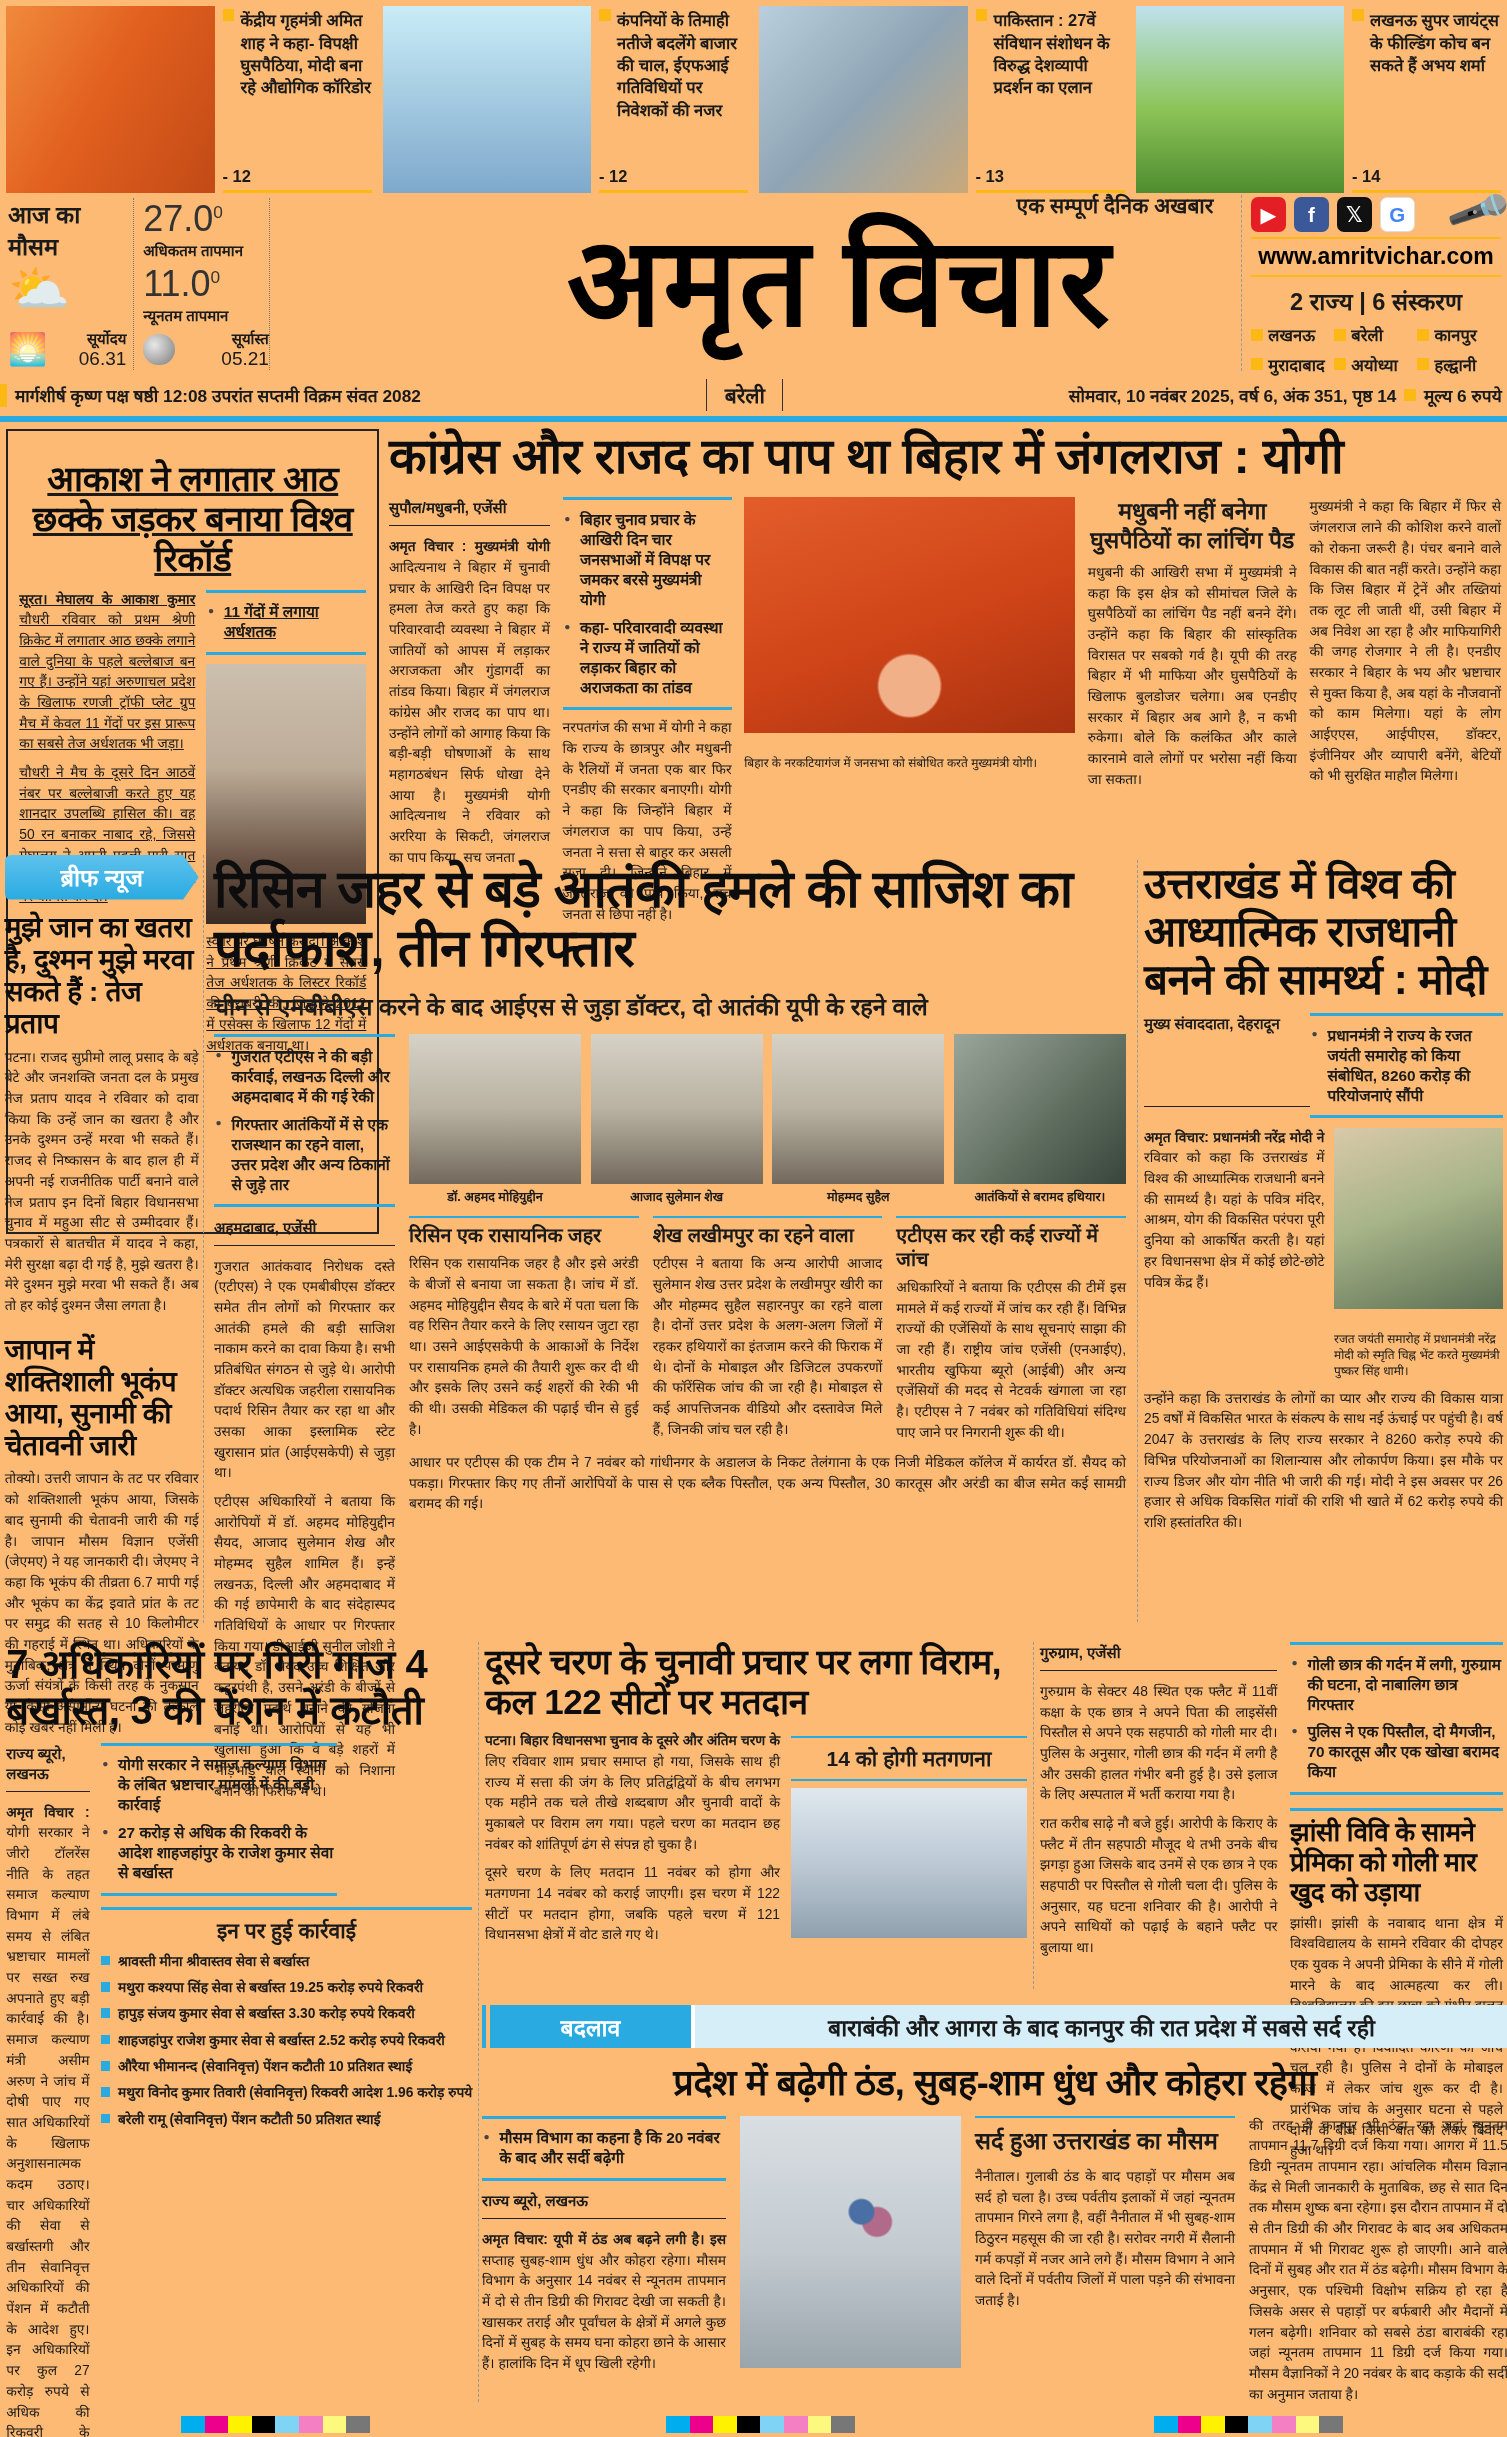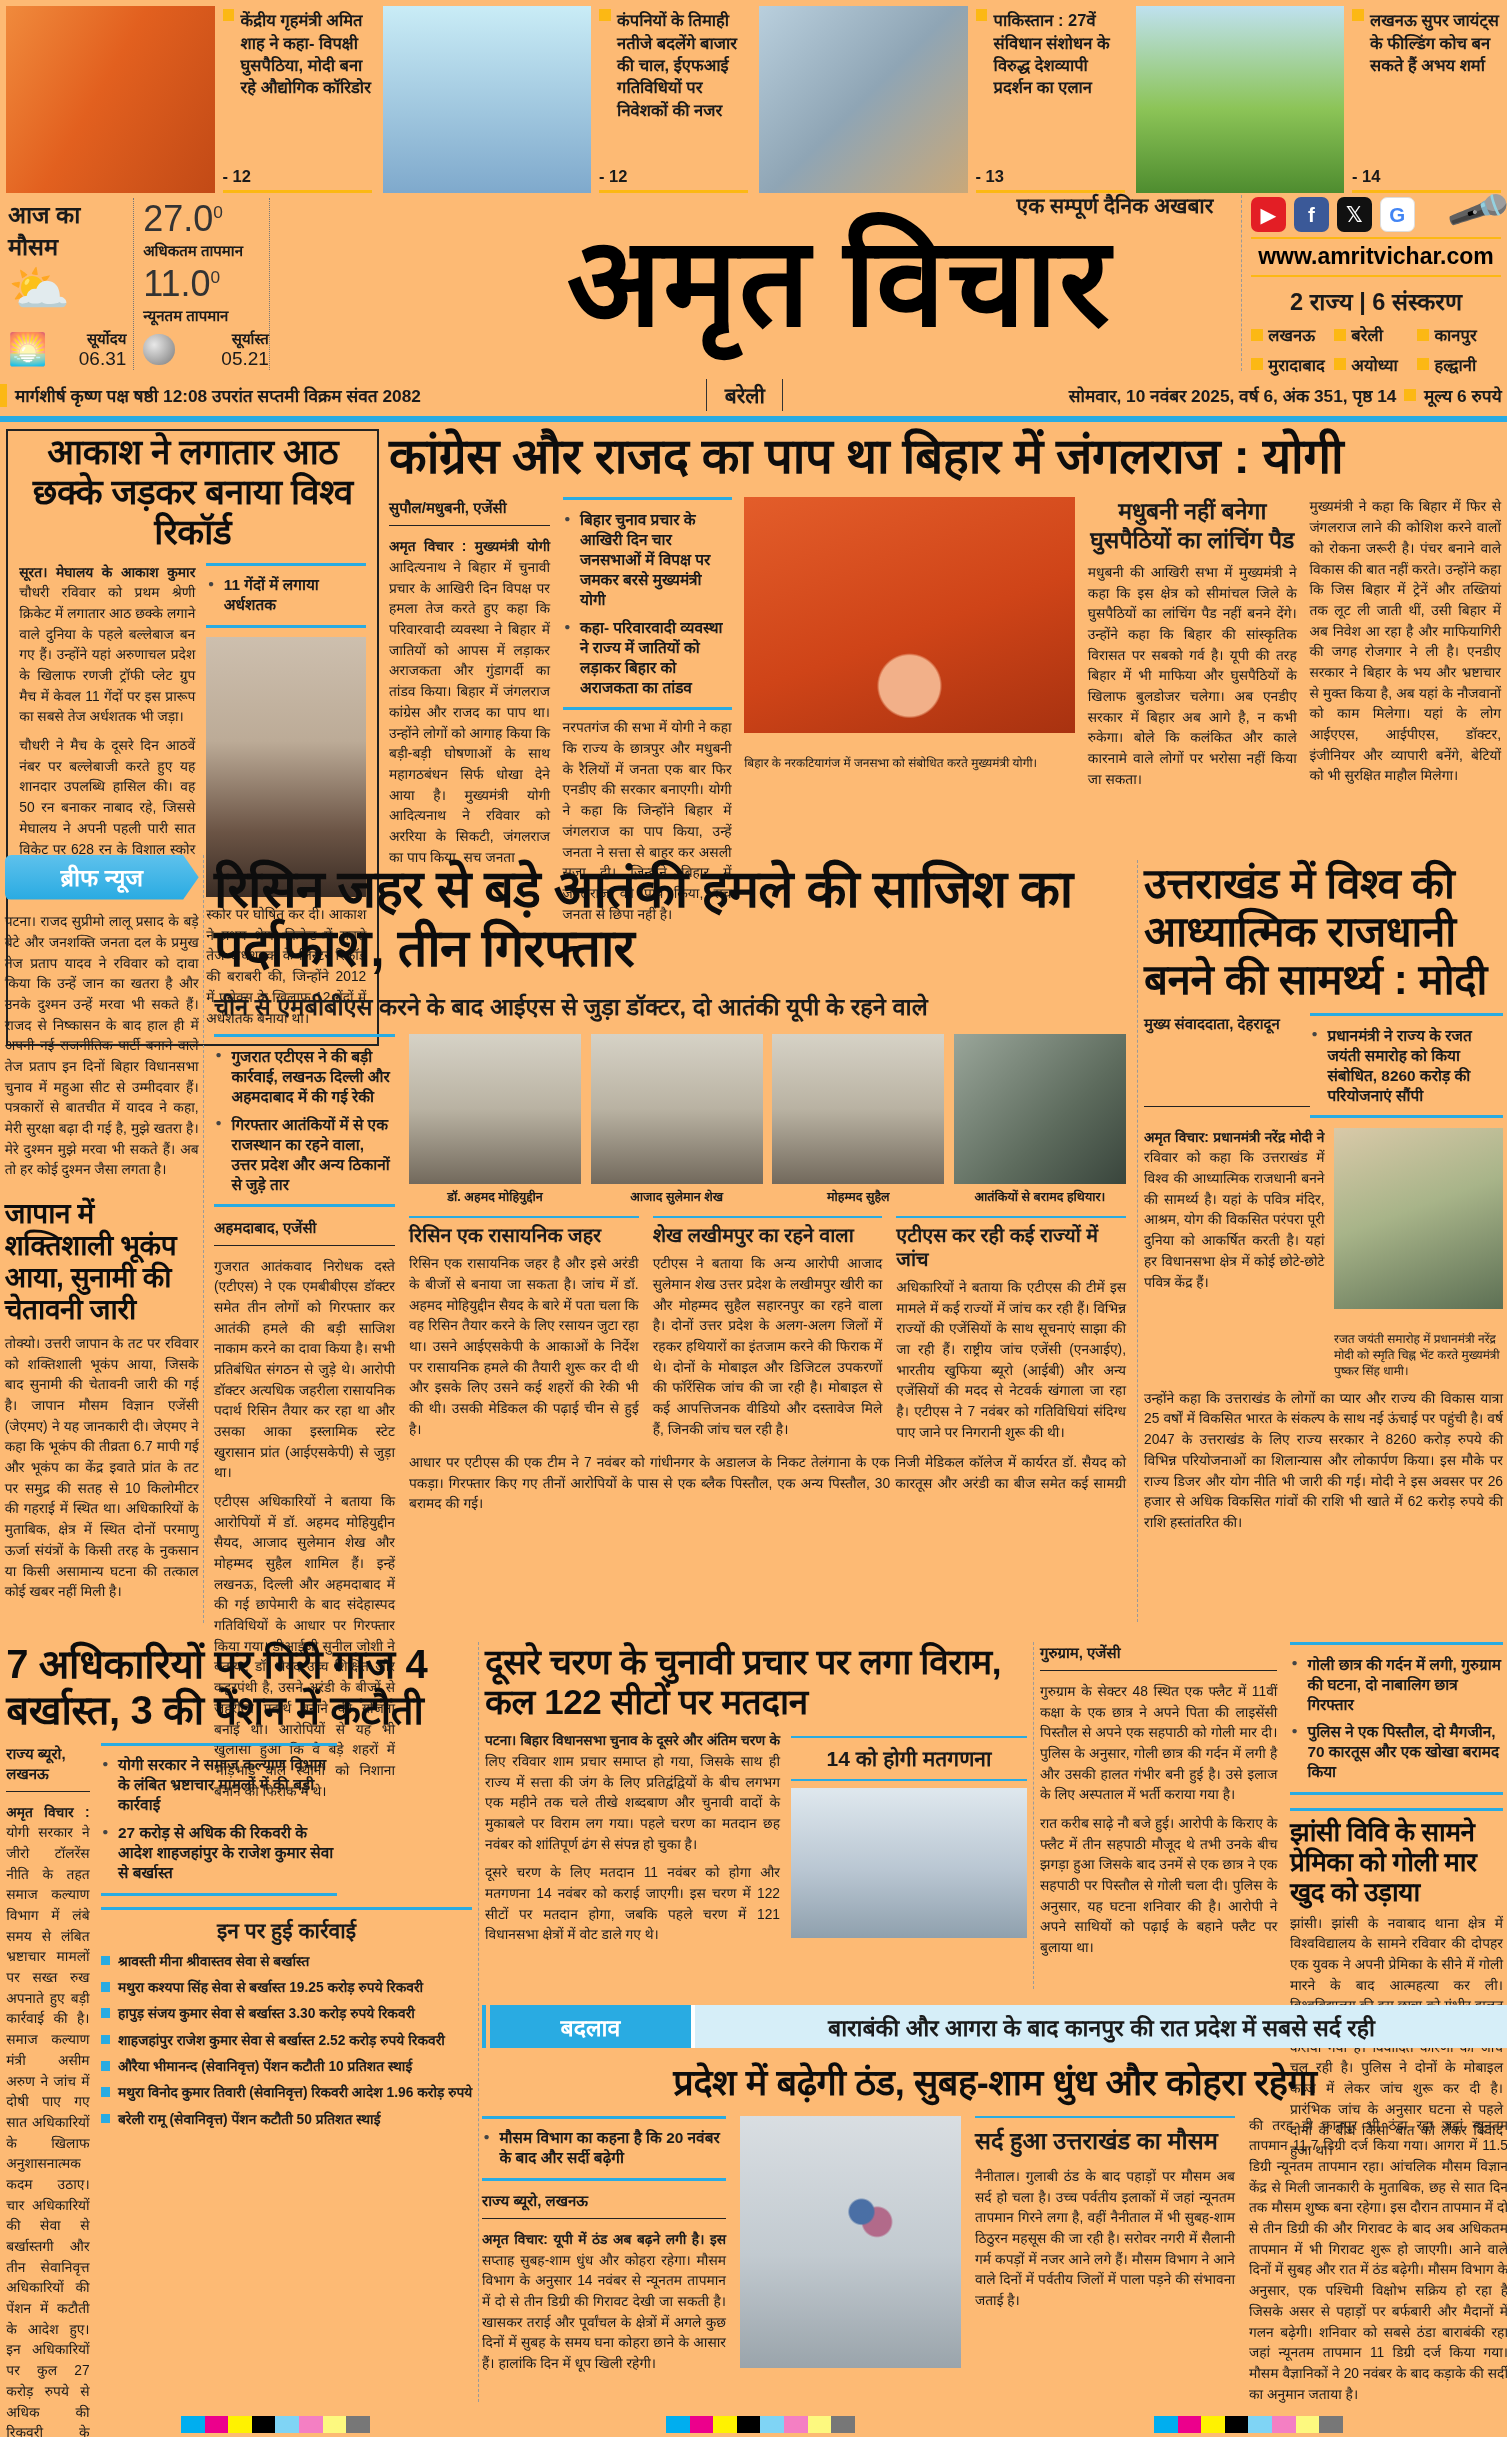--- a/index.html
+++ b/index.html
@@ -65,21 +65,21 @@
   .ed-item { display:flex; align-items:center; gap:5.5px; font-weight:bold; font-size:16.5px; }
 
   
   .dateline { position:absolute; top:377px; left:0; width:1508px; height:36px; display:flex; align-items:center; font-weight:bold; font-size:17.3px; }
   .dl-left { border-left:7px solid #fcb814; padding-left:7.9px; }
   .dl-city { margin:0 auto; font-size:21px; border-left:1.6px solid #333; border-right:1.6px solid #333; padding:1.6px 17.3px; }
   .dl-right { display:flex; align-items:center; gap:7.9px; padding-right:6.3px; }
   .cyan-rule { position:absolute; left:0; width:1508px; height:5.5px; background:#29abe2; }
 
   
-  .akash { position:absolute; top:429px; left:6.3px; width:373px; height:617px; border:2.4px solid #222; padding:1px 11px; }
+  .akash { position:absolute; top:429px; left:6.3px; width:373px; height:805px; border:2.4px solid #222; padding:28px 11px;text-decoration:underline; }
   .akash .hl { font-size:35px; text-align:center; margin-bottom:11px; }
   .ak-cols { display:flex; gap:11px; }
   .ak-left { flex:1.1; }
   .ak-right { flex:1; }
   .ak-photo { height:260px; background:linear-gradient(180deg,#cdbfae 0%,#bcab97 40%,#6b5445 75%, #3a2c24 100%); margin-top:9.5px; }
 
   
   .yogi { position:absolute; top:429px; left:389px; width:1112px; }
   .yogi .hl { font-size:49px; margin-bottom:12.6px; }
   .yg-cols { display:flex; gap:12.6px; }
@@ -337,20 +337,21 @@
         <p class="body-txt">मधुबनी की आखिरी सभा में मुख्यमंत्री ने कहा कि इस क्षेत्र को सीमांचल जिले के घुसपैठियों का लांचिंग पैड नहीं बनने देंगे। उन्होंने कहा कि बिहार की सांस्कृतिक विरासत पर सबको गर्व है। यूपी की तरह बिहार में भी माफिया और घुसपैठियों के खिलाफ बुलडोजर चलेगा। अब एनडीए सरकार में बिहार अब आगे है, न कभी रुकेगा। बोले कि कलंकित और काले कारनामे वाले लोगों पर भरोसा नहीं किया जा सकता।</p>
       </div>
       <div class="yg-colD">
         <p class="body-txt">मुख्यमंत्री ने कहा कि बिहार में फिर से जंगलराज लाने की कोशिश करने वालों को रोकना जरूरी है। पंचर बनाने वाले विकास की बात नहीं करते। उन्होंने कहा कि जिस बिहार में ट्रेनें और तख्तियां तक लूट ली जाती थीं, उसी बिहार में अब निवेश आ रहा है और माफियागिरी की जगह रोजगार ने ली है। एनडीए सरकार ने बिहार के भय और भ्रष्टाचार से मुक्त किया है, अब यहां के नौजवानों को काम मिलेगा। यहां के लोग आईएएस, आईपीएस, डॉक्टर, इंजीनियर और व्यापारी बनेंगे, बेटियों को भी सुरक्षित माहौल मिलेगा।</p>
       </div>
     </div>
   </article>
 
   <aside class="briefs">
     <div class="briefs-banner">ब्रीफ न्यूज</div>
+    <h3 class="hl">मुझे जान का खतरा है, दुश्मन मुझे मरवा सकते हैं : तेज प्रताप</h3>
     <p class="body-txt">पटना। राजद सुप्रीमो लालू प्रसाद के बड़े बेटे और जनशक्ति जनता दल के प्रमुख तेज प्रताप यादव ने रविवार को दावा किया कि उन्हें जान का खतरा है और उनके दुश्मन उन्हें मरवा भी सकते हैं। राजद से निष्कासन के बाद हाल ही में अपनी नई राजनीतिक पार्टी बनाने वाले तेज प्रताप इन दिनों बिहार विधानसभा चुनाव में महुआ सीट से उम्मीदवार हैं। पत्रकारों से बातचीत में यादव ने कहा, मेरी सुरक्षा बढ़ा दी गई है, मुझे खतरा है। मेरे दुश्मन मुझे मरवा भी सकते हैं। अब तो हर कोई दुश्मन जैसा लगता है।</p>
     <h3 class="hl">जापान में शक्तिशाली भूकंप आया, सुनामी की चेतावनी जारी</h3>
     <p class="body-txt">तोक्यो। उत्तरी जापान के तट पर रविवार को शक्तिशाली भूकंप आया, जिसके बाद सुनामी की चेतावनी जारी की गई है। जापान मौसम विज्ञान एजेंसी (जेएमए) ने यह जानकारी दी। जेएमए ने कहा कि भूकंप की तीव्रता 6.7 मापी गई और भूकंप का केंद्र इवाते प्रांत के तट पर समुद्र की सतह से 10 किलोमीटर की गहराई में स्थित था। अधिकारियों के मुताबिक, क्षेत्र में स्थित दोनों परमाणु ऊर्जा संयंत्रों के किसी तरह के नुकसान या किसी असामान्य घटना की तत्काल कोई खबर नहीं मिली है।</p>
   </aside>
   <div class="vsep" style="left:203px; top:855px; height:768px;"></div>
 
   <article class="ricin">
     <h1 class="hl">रिसिन जहर से बड़े आतंकी हमले की साजिश का पर्दाफाश, तीन गिरफ्तार</h1>
     <div class="ricin-sub">चीन से एमबीबीएस करने के बाद आईएस से जुड़ा डॉक्टर, दो आतंकी यूपी के रहने वाले</div>
     <div class="rc-cols">

